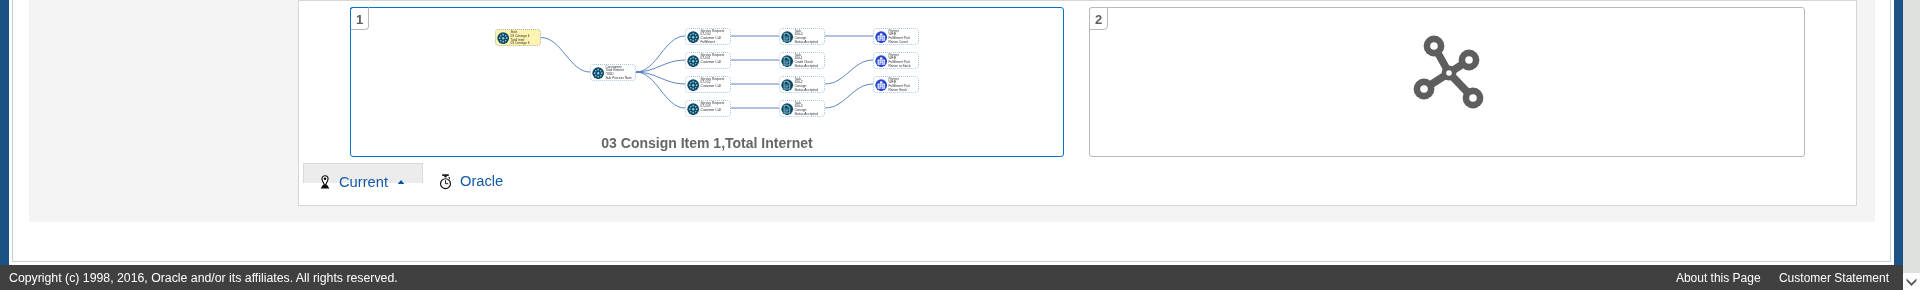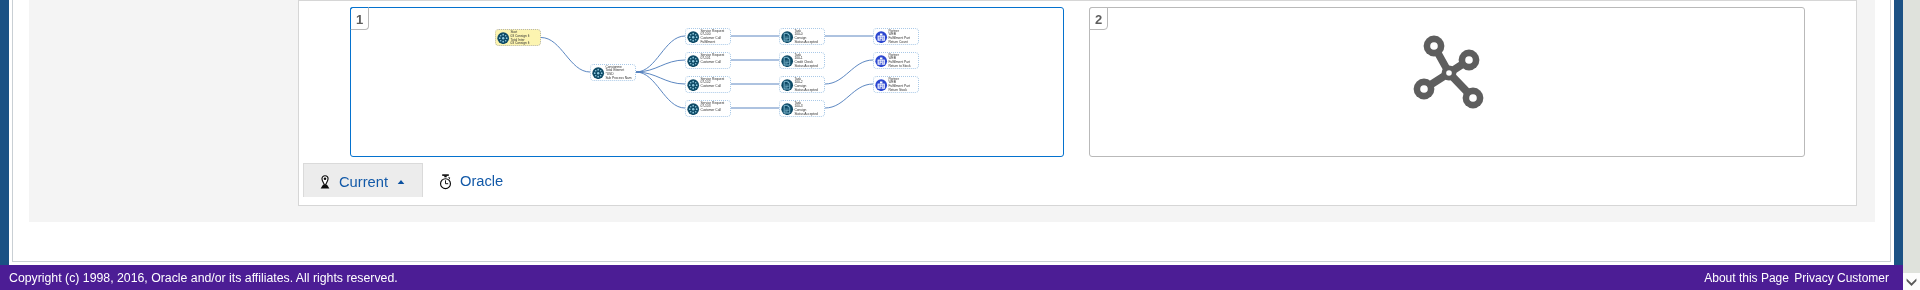--- a/index.html
+++ b/index.html
@@ -40,31 +40,31 @@
   .fd-node{position:absolute;box-sizing:border-box;border:1px dotted #a9c9e8;border-radius:4px;
            background:#ffffff;}
   .fd-node.start{background:#fcf4b0;border:1px dotted #b5b5b5;}
   .fd-node-text{position:absolute;left:14.4px;top:1.1px;font-size:3.3px;line-height:3.45px;color:#333333;
                 font-family:"Liberation Sans",sans-serif;white-space:nowrap;letter-spacing:-0.03px;}
   .fd-node-text div:nth-child(3){margin-top:0.9px;}
   .fd-icon{position:absolute;left:1.2px;top:2.1px;width:12.4px;height:12.4px;}
 
   
   .tabbar{position:absolute;left:0px;top:162px;height:38px;}
-  .tab{position:absolute;top:0;height:34px;box-sizing:border-box;}
+  .tab{position:absolute;top:0;height:20px;box-sizing:border-box;}
   .tab.active{background:#ececec;border:1px solid #dadada;border-bottom:none;}
   .tab-label{position:absolute;top:10px;font-size:14.7px;color:#1259a8;white-space:nowrap;}
   .tab-icon{position:absolute;line-height:0;}
   .tab-caret{position:absolute;line-height:0;}
 
   
-  .footer{position:absolute;left:0;top:265px;width:1903px;height:25px;background:#4c1d95;color:#ffffff;}
+  .footer{position:absolute;left:0;top:265px;width:1903px;height:25px;background:#404040;color:#ffffff;}
   .footer-left{position:absolute;left:9px;top:6px;font-size:12.3px;white-space:nowrap;}
   .footer-links{position:absolute;right:14px;top:6px;font-size:12.0px;white-space:nowrap;}
-  .footer-links a{color:#ffffff;text-decoration:none;margin-left:2px;text-align:center;}
+  .footer-links a{color:#ffffff;text-decoration:none;margin-left:15px;text-align:center;}
 
   
   .scrollbar{position:absolute;left:1903px;top:0;width:17px;height:290px;background:#e9ebe7;}
   .sb-thumb{position:absolute;left:0;top:0;width:17px;height:273px;background:#dfe2dc;}
   .sb-down{position:absolute;left:0;top:273px;width:17px;height:17px;background:#fdfdfd;}
   .sb-down svg{position:absolute;left:2px;top:3px;}
 </style>
 </head>
 <body>
 
@@ -349,20 +349,21 @@
                     </g>
                   </svg>
                   <div class="fd-node-text">
                     <div>Partner</div>
                     <div>WEB</div>
                     <div>Fulfillment Part</div>
                     <div>Return Stock</div>
                   </div>
                 </div>
               </div>
+          <div class="card-title">03 Consign Item 1,Total Internet</div>
         </div>
 
         <div class="card plain" style="left:790px;width:716px;">
           <div class="card-badge">2</div>
           <div id="networkglyph"><svg width="716" height="148" viewBox="0 0 2864 592">
                   <path d="M1436 260 L1376 152 M1436 260 L1516 208 M1436 260 L1336 324 M1436 260 L1532 360" stroke="#5e5e5e" fill="none" stroke-linecap="butt" stroke-width="30.4"></path>
                   <circle cx="1376" cy="152" r="41.6" fill="#5e5e5e"></circle>
                   <circle cx="1516" cy="208" r="41.6" fill="#5e5e5e"></circle>
                   <circle cx="1336" cy="324" r="41.6" fill="#5e5e5e"></circle>
                   <circle cx="1532" cy="360" r="41.6" fill="#5e5e5e"></circle>
@@ -407,21 +408,21 @@
 
       </div>
     </div>
   </div>
   </div>
 
   <div class="footer">
     <div class="footer-left">Copyright (c) 1998, 2016, Oracle and/or its affiliates. All rights reserved.</div>
     <div class="footer-links">
       <a href="#">About this Page</a>
-      <a href="#">Privacy Customer</a>
+      <a href="#">Customer Statement</a>
     </div>
   </div>
 </div>
 
 <div class="scrollbar">
   <div class="sb-thumb"></div>
   <div class="sb-down">
     <svg width="13" height="11" viewBox="0 0 13 11">
       <path d="M1.6 2.4 L6.5 7.3 L11.4 2.4 L11.4 5.0 L6.5 9.9 L1.6 5.0 Z" fill="#5a5a5a"></path>
     </svg>

